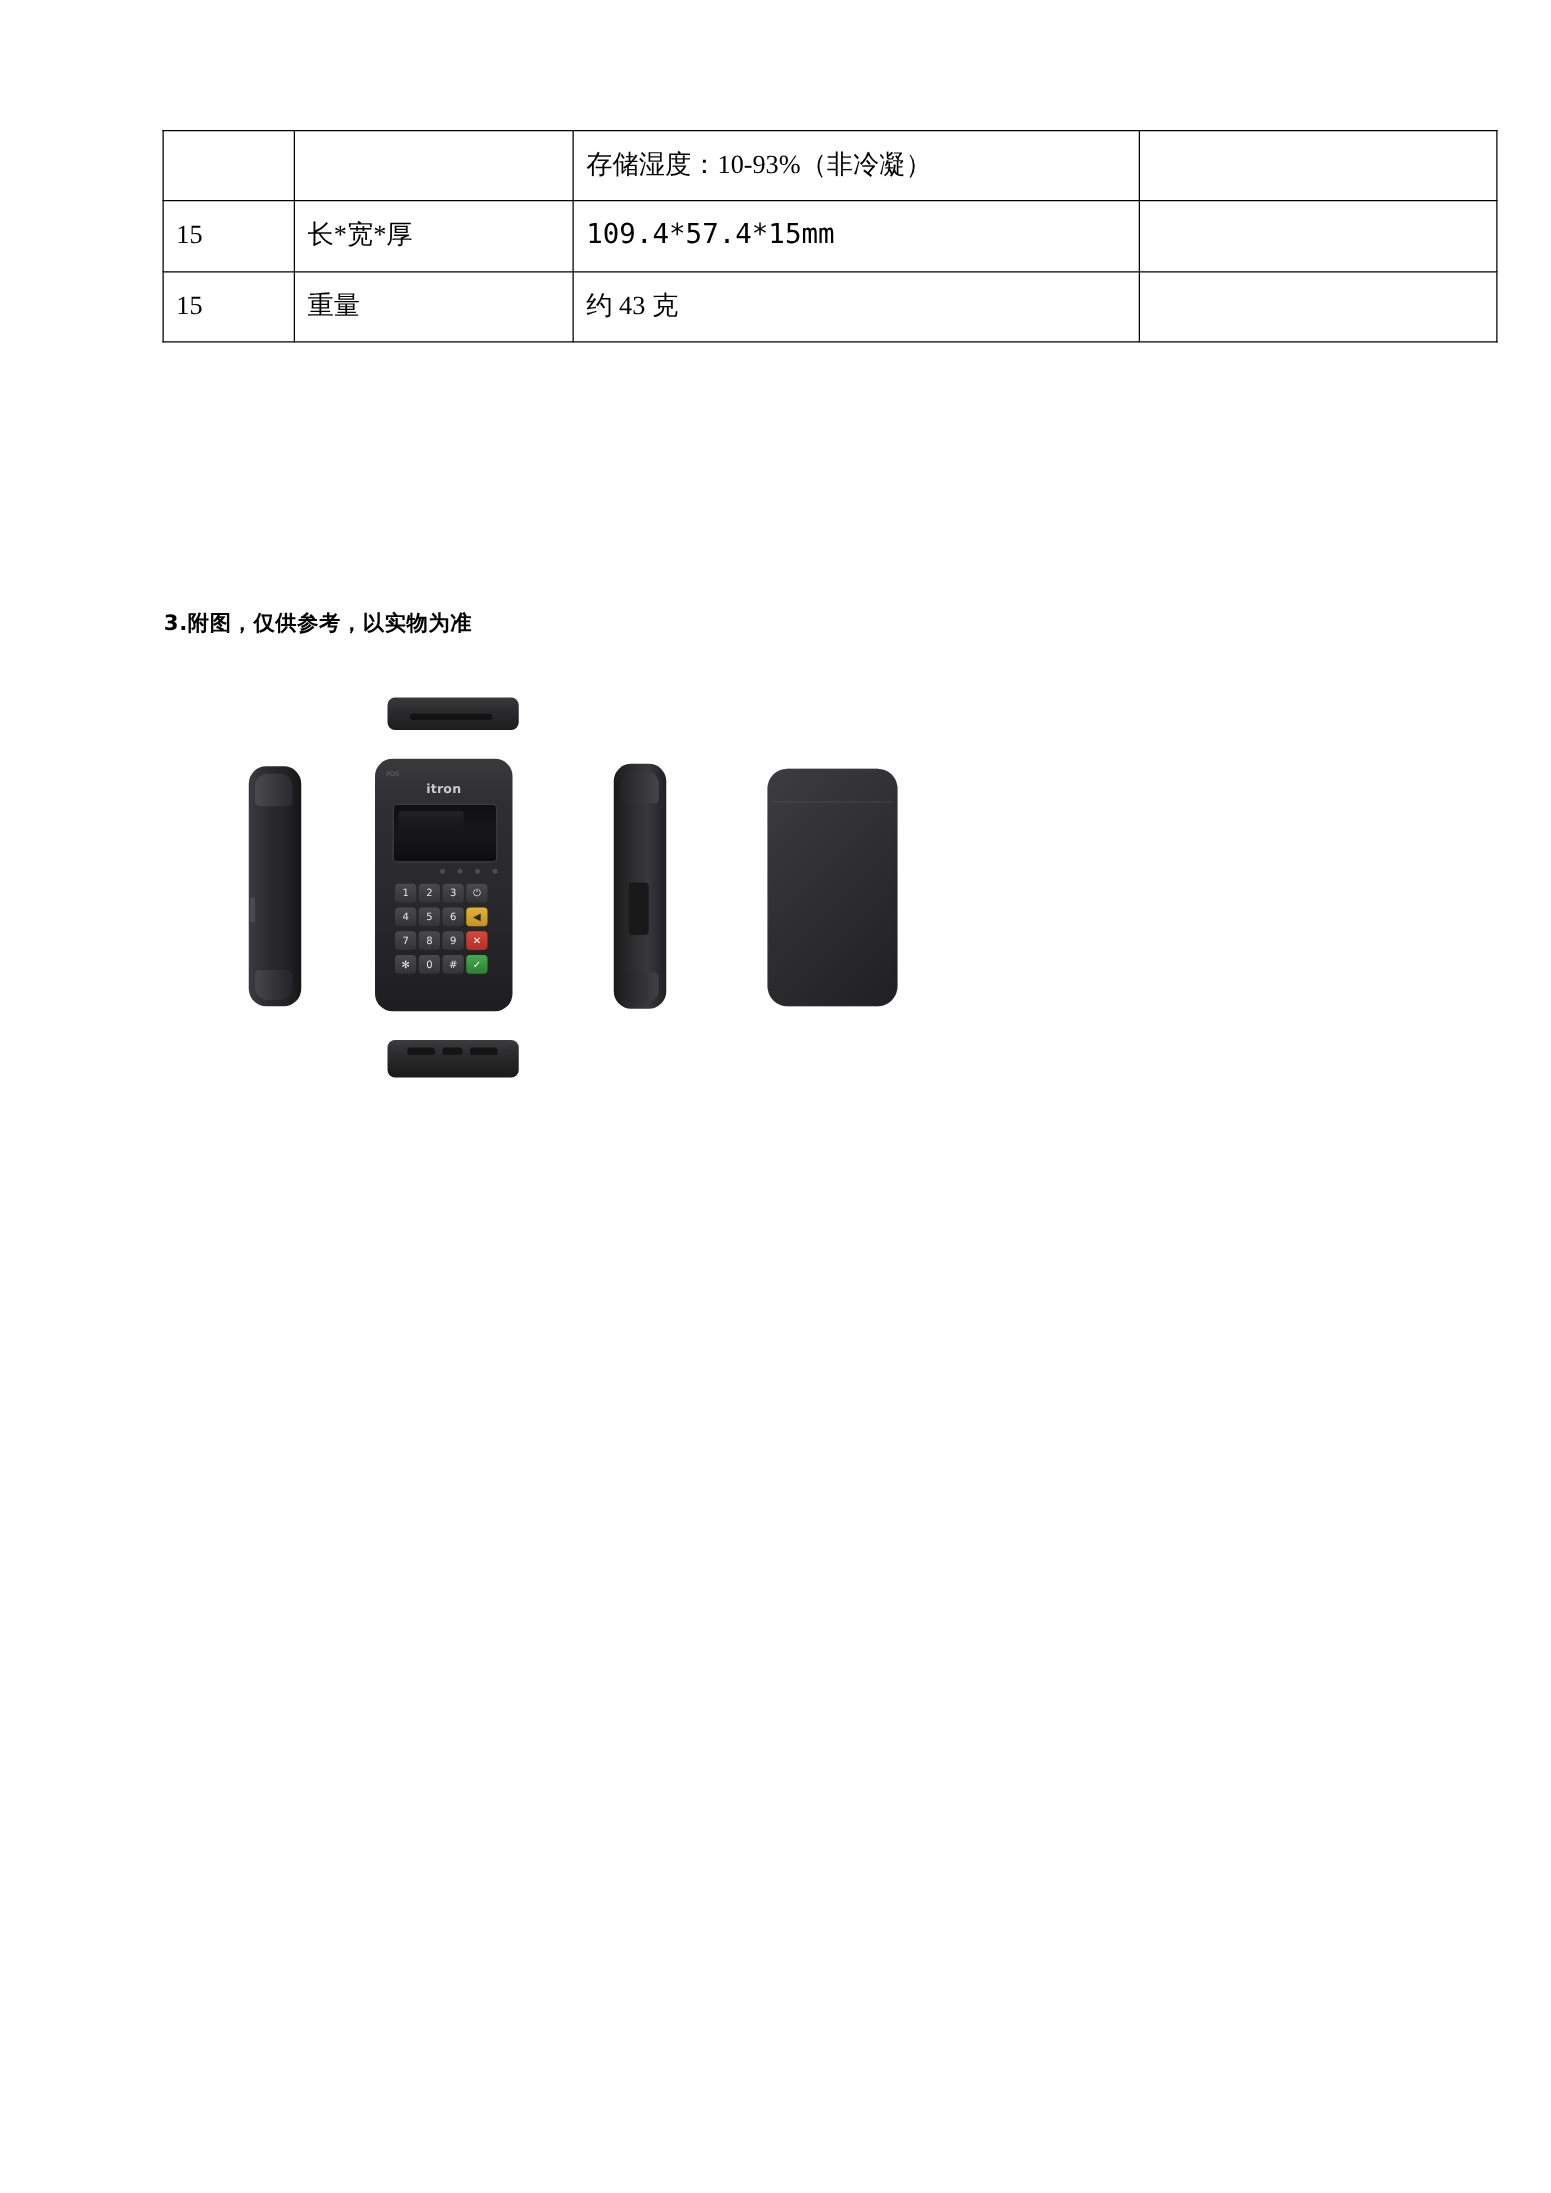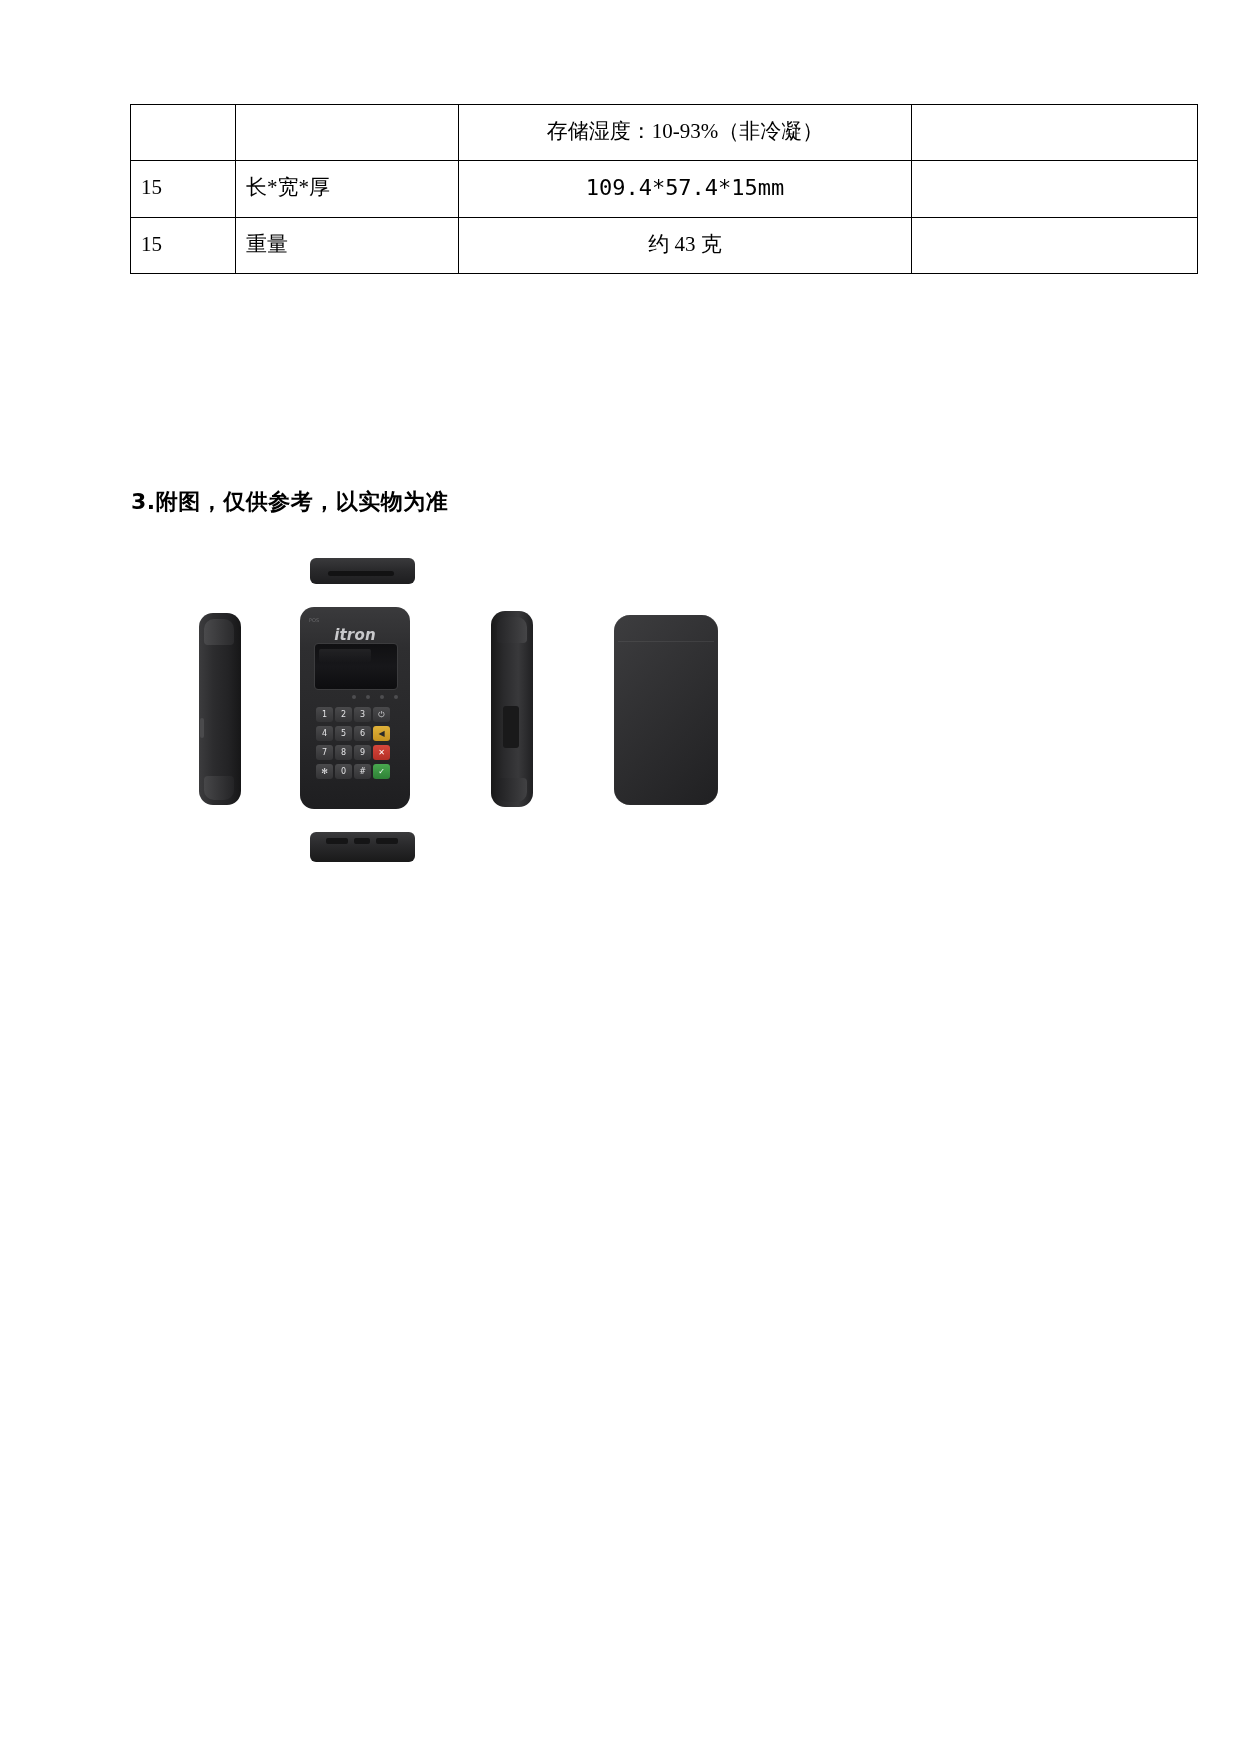--- a/index.html
+++ b/index.html
@@ -34,21 +34,21 @@
   .spec-table td {
     border: 1px solid #000000;
     vertical-align: top;
     padding: 8px 10px 10px 10px;
     font-size: 21px;
     line-height: 1.75;
     font-family: "Liberation Serif", serif;
   }
   .col-no    { width: 84px; }
   .col-name  { width: 202px; }
-  .col-value { width: 432px; text-align: center; }
+  .col-value { width: 432px; }
   .col-note  { width: 265px; }
 
   .cell-no, .cell-value-mono {
     font-family: "DejaVu Sans Mono", monospace;
     font-size: 19px;
     margin-left: 24px;
   }
   .cell-name {
     font-family: "DejaVu Sans", sans-serif;
     font-size: 20px;
@@ -67,21 +67,21 @@
     font-size: 22px;
   }
 
   
   .section-heading {
     position: absolute;
     left: 131px;
     top: 487px;
     font-family: "DejaVu Sans", sans-serif;
     font-weight: bold;
-    font-size: 22px;
+    font-size: 17px;
     letter-spacing: 0.5px;
   }
 
   
   .figure {
     position: absolute;
     left: 150px;
     top: 545px;
     width: 700px;
     height: 340px;
@@ -224,23 +224,22 @@
     border-radius: 14px;
     background: linear-gradient(180deg,#3a3a3c 0%, #2e2e30 20%, #28282a 60%, #1e1e20 100%);
   }
   .front-view .brand {
     position: absolute;
     left: 0; right: 0;
     top: 19px;
     text-align: center;
     color: #c9c9cb;
     font-family: "DejaVu Sans", sans-serif;
-    font-style: italic;
     font-weight: bold;
-    font-size: 15px;
+    font-size: 10px;
     letter-spacing: 0.2px;
   }
   .front-view .tiny-label {
     position: absolute;
     left: 9px;
     top: 10px;
     color: #6a6a6c;
     font-family: "DejaVu Sans", sans-serif;
     font-size: 5px;
   }

